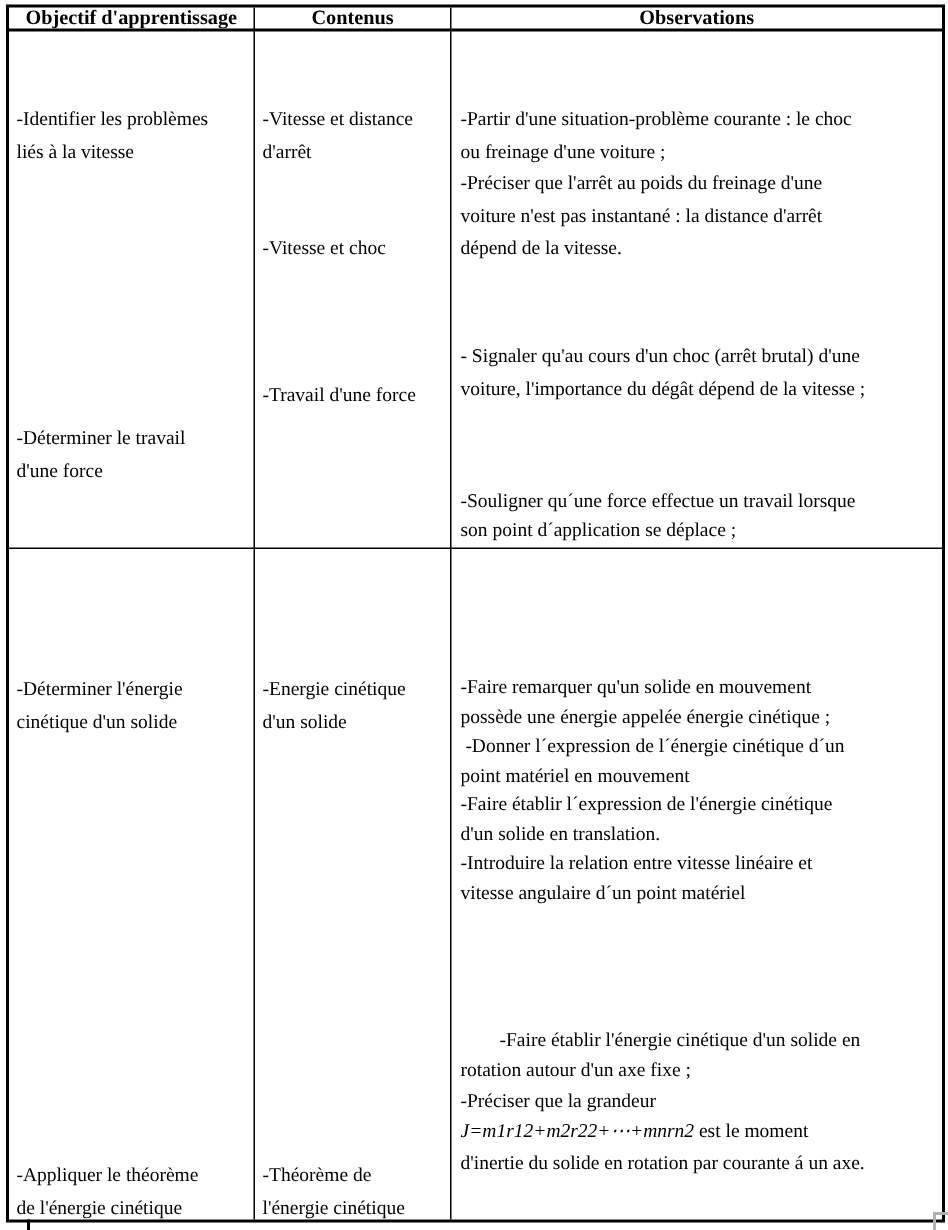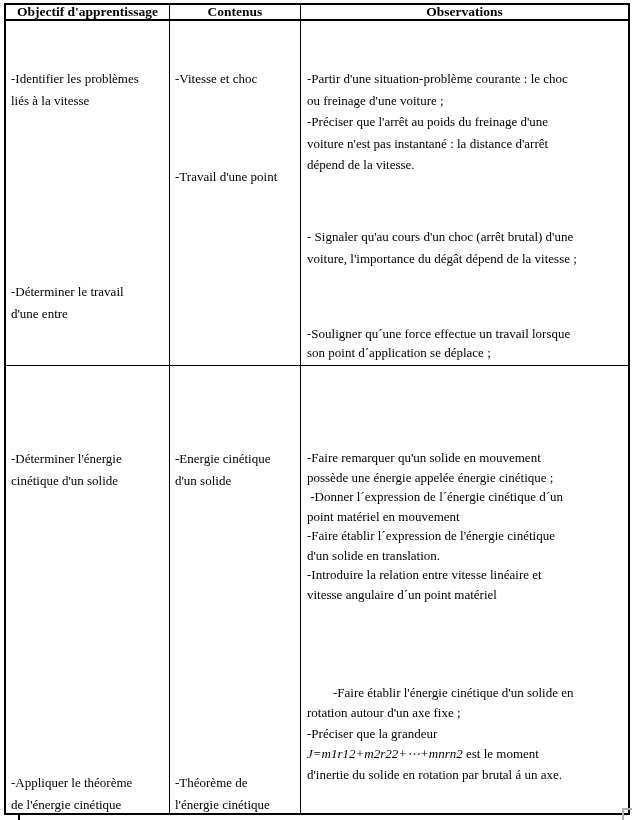--- a/index.html
+++ b/index.html
@@ -45,25 +45,27 @@
   <div id="tbl">
 
     <div class="c hd bR">Objectif d'apprentissage</div>
     <div class="c hd bR">Contenus</div>
     <div class="c hd">Observations</div>
 
     <div class="c r1 bR bB">
       <div>-Identifier les problèmes
 liés à la vitesse</div>
       <div style="margin-top:127px;">-Déterminer le travail
-d'une entre</div>
+d'une force</div>
     </div>
     <div class="c r1 bR bB">
+      <div>-Vitesse et distance
+d'arrêt</div>
       <div style="">-Vitesse et choc</div>
-      <div style="margin-top:33.5px;">-Travail d'une point</div>
+      <div style="margin-top:33.5px;">-Travail d'une force</div>
     </div>
     <div class="c r1 obs bB">
       <div>-Partir d'une situation-problème courante : le choc
 ou freinage d'une voiture ;
 -Préciser que l'arrêt au poids du freinage d'une
 voiture n'est pas instantané : la distance d'arrêt
 dépend de la vitesse.</div>
       <div style="margin-top:7.5px;">- Signaler qu'au cours d'un choc (arrêt brutal) d'une
 voiture, l'importance du dégât dépend de la vitesse ;</div>
       <div class="tight19" style="margin-top:12px;">-Souligner qu´une force effectue un travail lorsque
@@ -98,21 +100,21 @@
 point matériel en mouvement
 -Faire établir l´expression de l'énergie cinétique
 d'un solide en translation.
 -Introduire la relation entre vitesse linéaire et
 vitesse angulaire d´un point matériel</div>
       <div class="lh205" style="margin-top:15px;">
         <span>-Faire établir l'énergie cinétique d'un solide en
 rotation autour d'un axe fixe ;
 -Préciser que la grandeur
 </span><span class="it">J=m1r12+m2r22+⋯+mnrn2</span><span> est le moment
-d'inertie du solide en rotation par brutal á un axe.</span>
+d'inertie du solide en rotation par courante á un axe.</span>
       </div>
       
     </div>
   </div>
 
   <div id="tick"></div>
   <div id="handle"></div>
 </div>
 
 </body></html>

